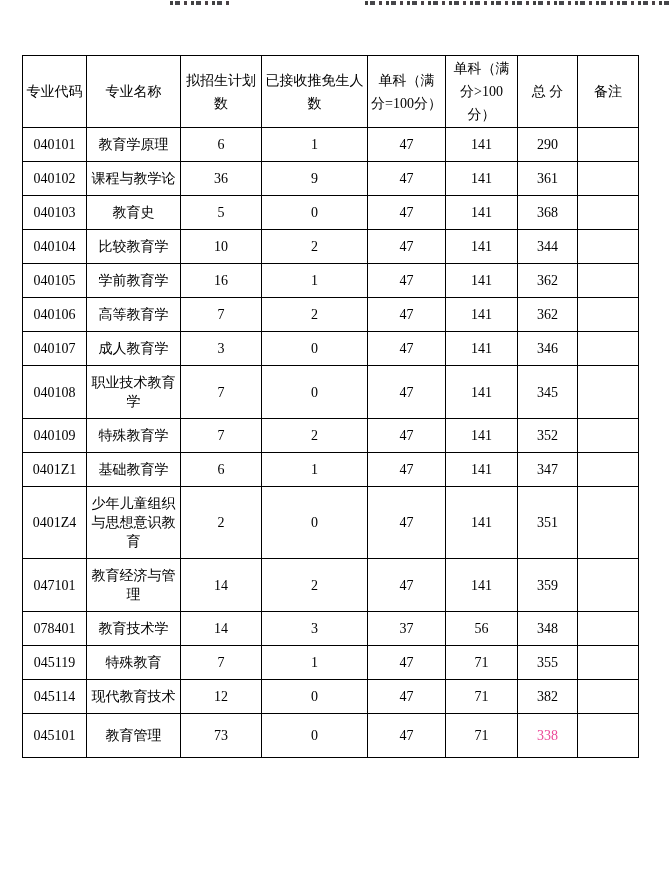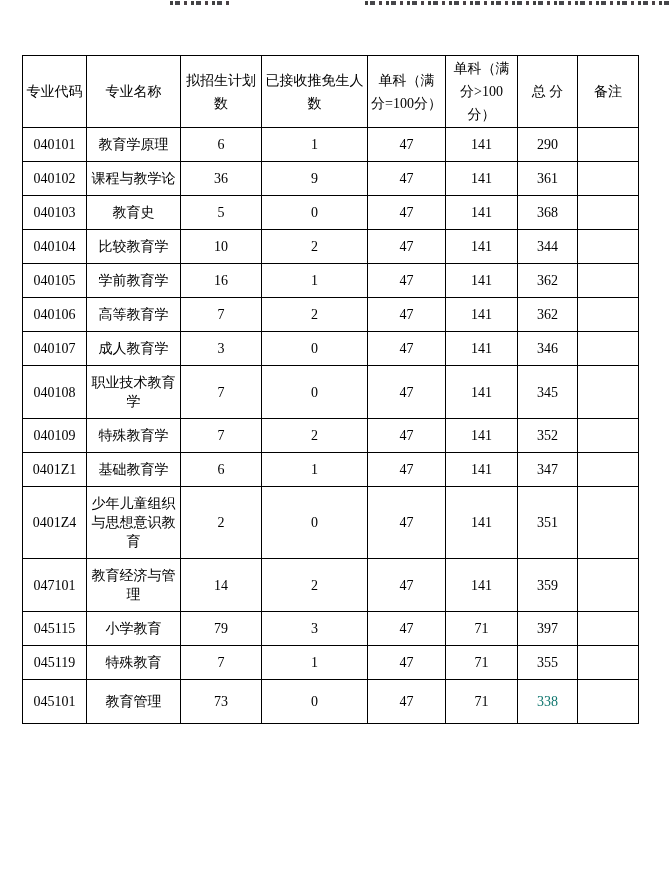--- a/index.html
+++ b/index.html
@@ -32,21 +32,21 @@
     word-break:break-all;
   }
   .score-table thead tr{height:72px;}
   .score-table th{
     white-space:pre-line;line-height:23px;padding:1px 2px;
   }
   .score-table td{
     line-height:19px;padding:7px 2px;
   }
   .score-table tbody tr:last-child td{padding-top:12px;padding-bottom:12px;margin-left:14px;}
-  .score-table td.muted{color:#0f766e;font-family:Liberation Serif, serif;}
+  .score-table td.muted{color:#ec4899;font-family:Liberation Serif, serif;}
 </style>
 </head>
 <body>
 
 <div class="frag" id="frag-left"></div>
 <div class="frag" id="frag-right"></div>
 
 <table class="score-table">
   <colgroup>
     <col style="width:64px">
@@ -190,37 +190,47 @@
         <td>047101</td>
         <td>教育经济与管理</td>
         <td>14</td>
         <td>2</td>
         <td>47</td>
         <td>141</td>
         <td>359</td>
         <td></td>
       </tr>
       <tr>
-        <td>045115</td>
-        <td>小学教育</td>
-        <td>79</td>
+        <td>078401</td>
+        <td>教育技术学</td>
+        <td>14</td>
         <td>3</td>
-        <td>47</td>
-        <td>71</td>
-        <td>397</td>
+        <td>37</td>
+        <td>56</td>
+        <td>348</td>
         <td></td>
       </tr>
       <tr>
         <td>045119</td>
         <td>特殊教育</td>
         <td>7</td>
         <td>1</td>
         <td>47</td>
         <td>71</td>
         <td>355</td>
+        <td></td>
+      </tr>
+      <tr>
+        <td>045114</td>
+        <td>现代教育技术</td>
+        <td>12</td>
+        <td>0</td>
+        <td>47</td>
+        <td>71</td>
+        <td>382</td>
         <td></td>
       </tr>
       <tr>
         <td>045101</td>
         <td>教育管理</td>
         <td>73</td>
         <td>0</td>
         <td>47</td>
         <td>71</td>
         <td class="muted">338</td>

